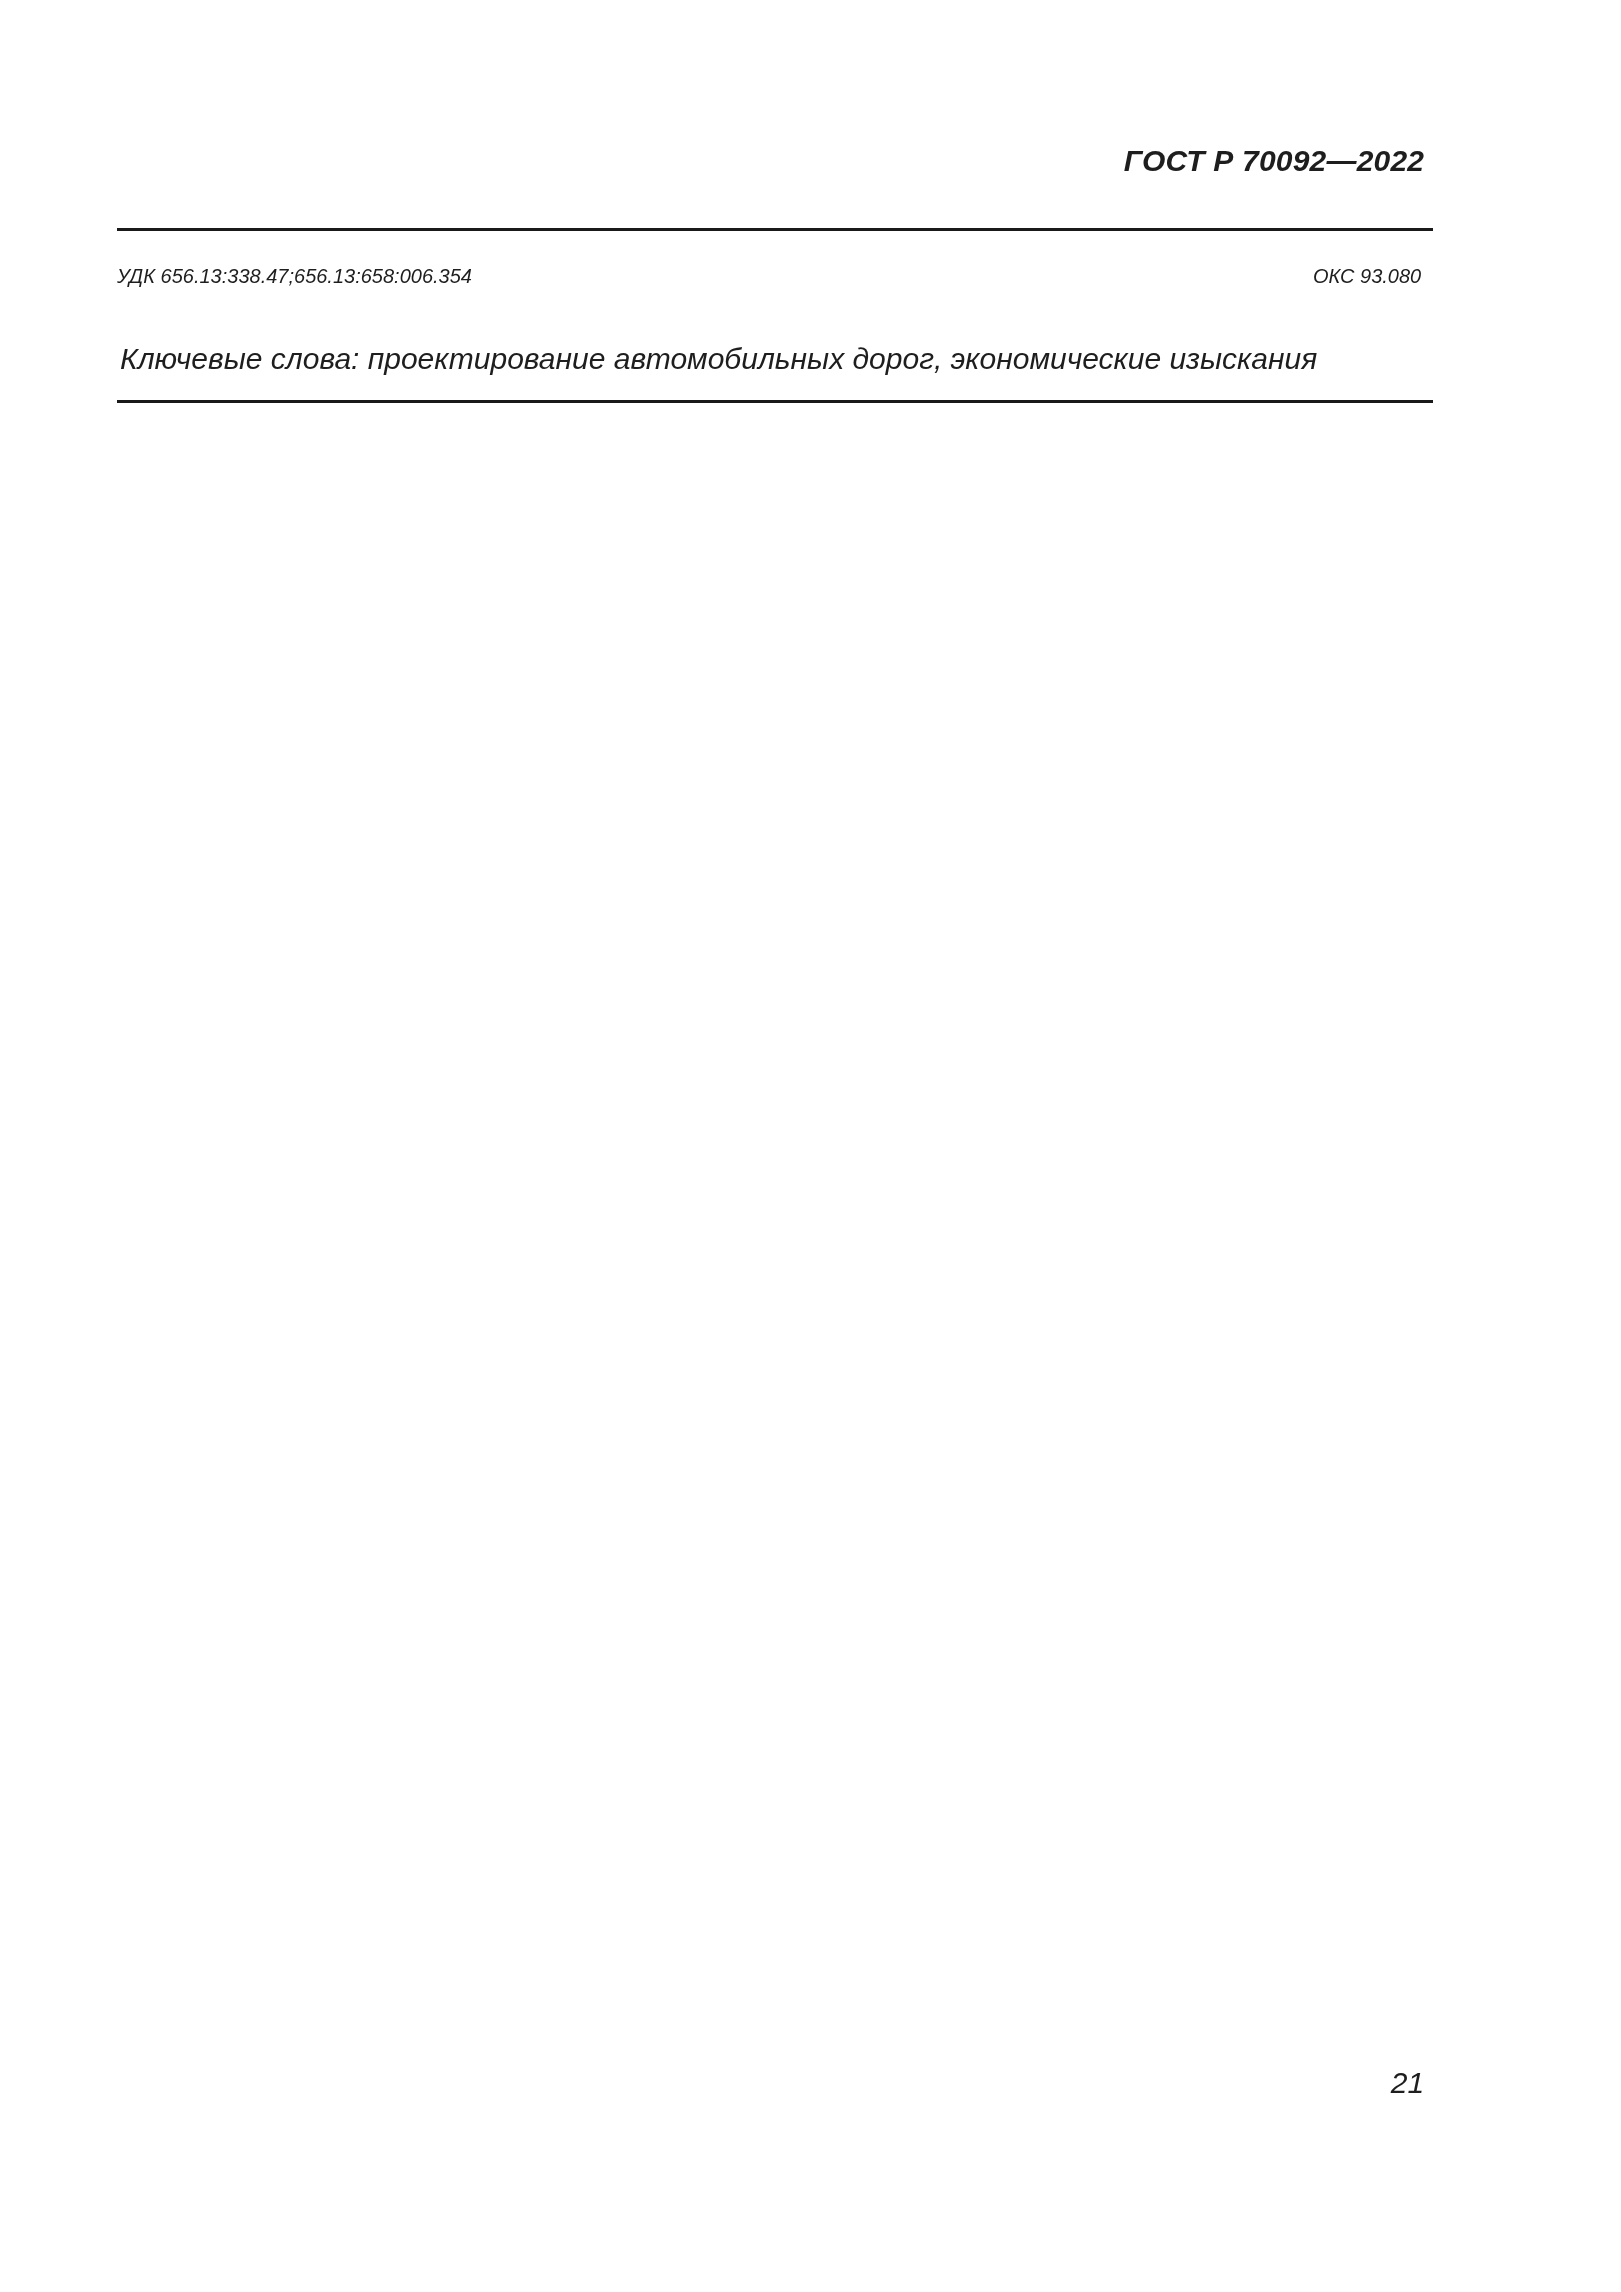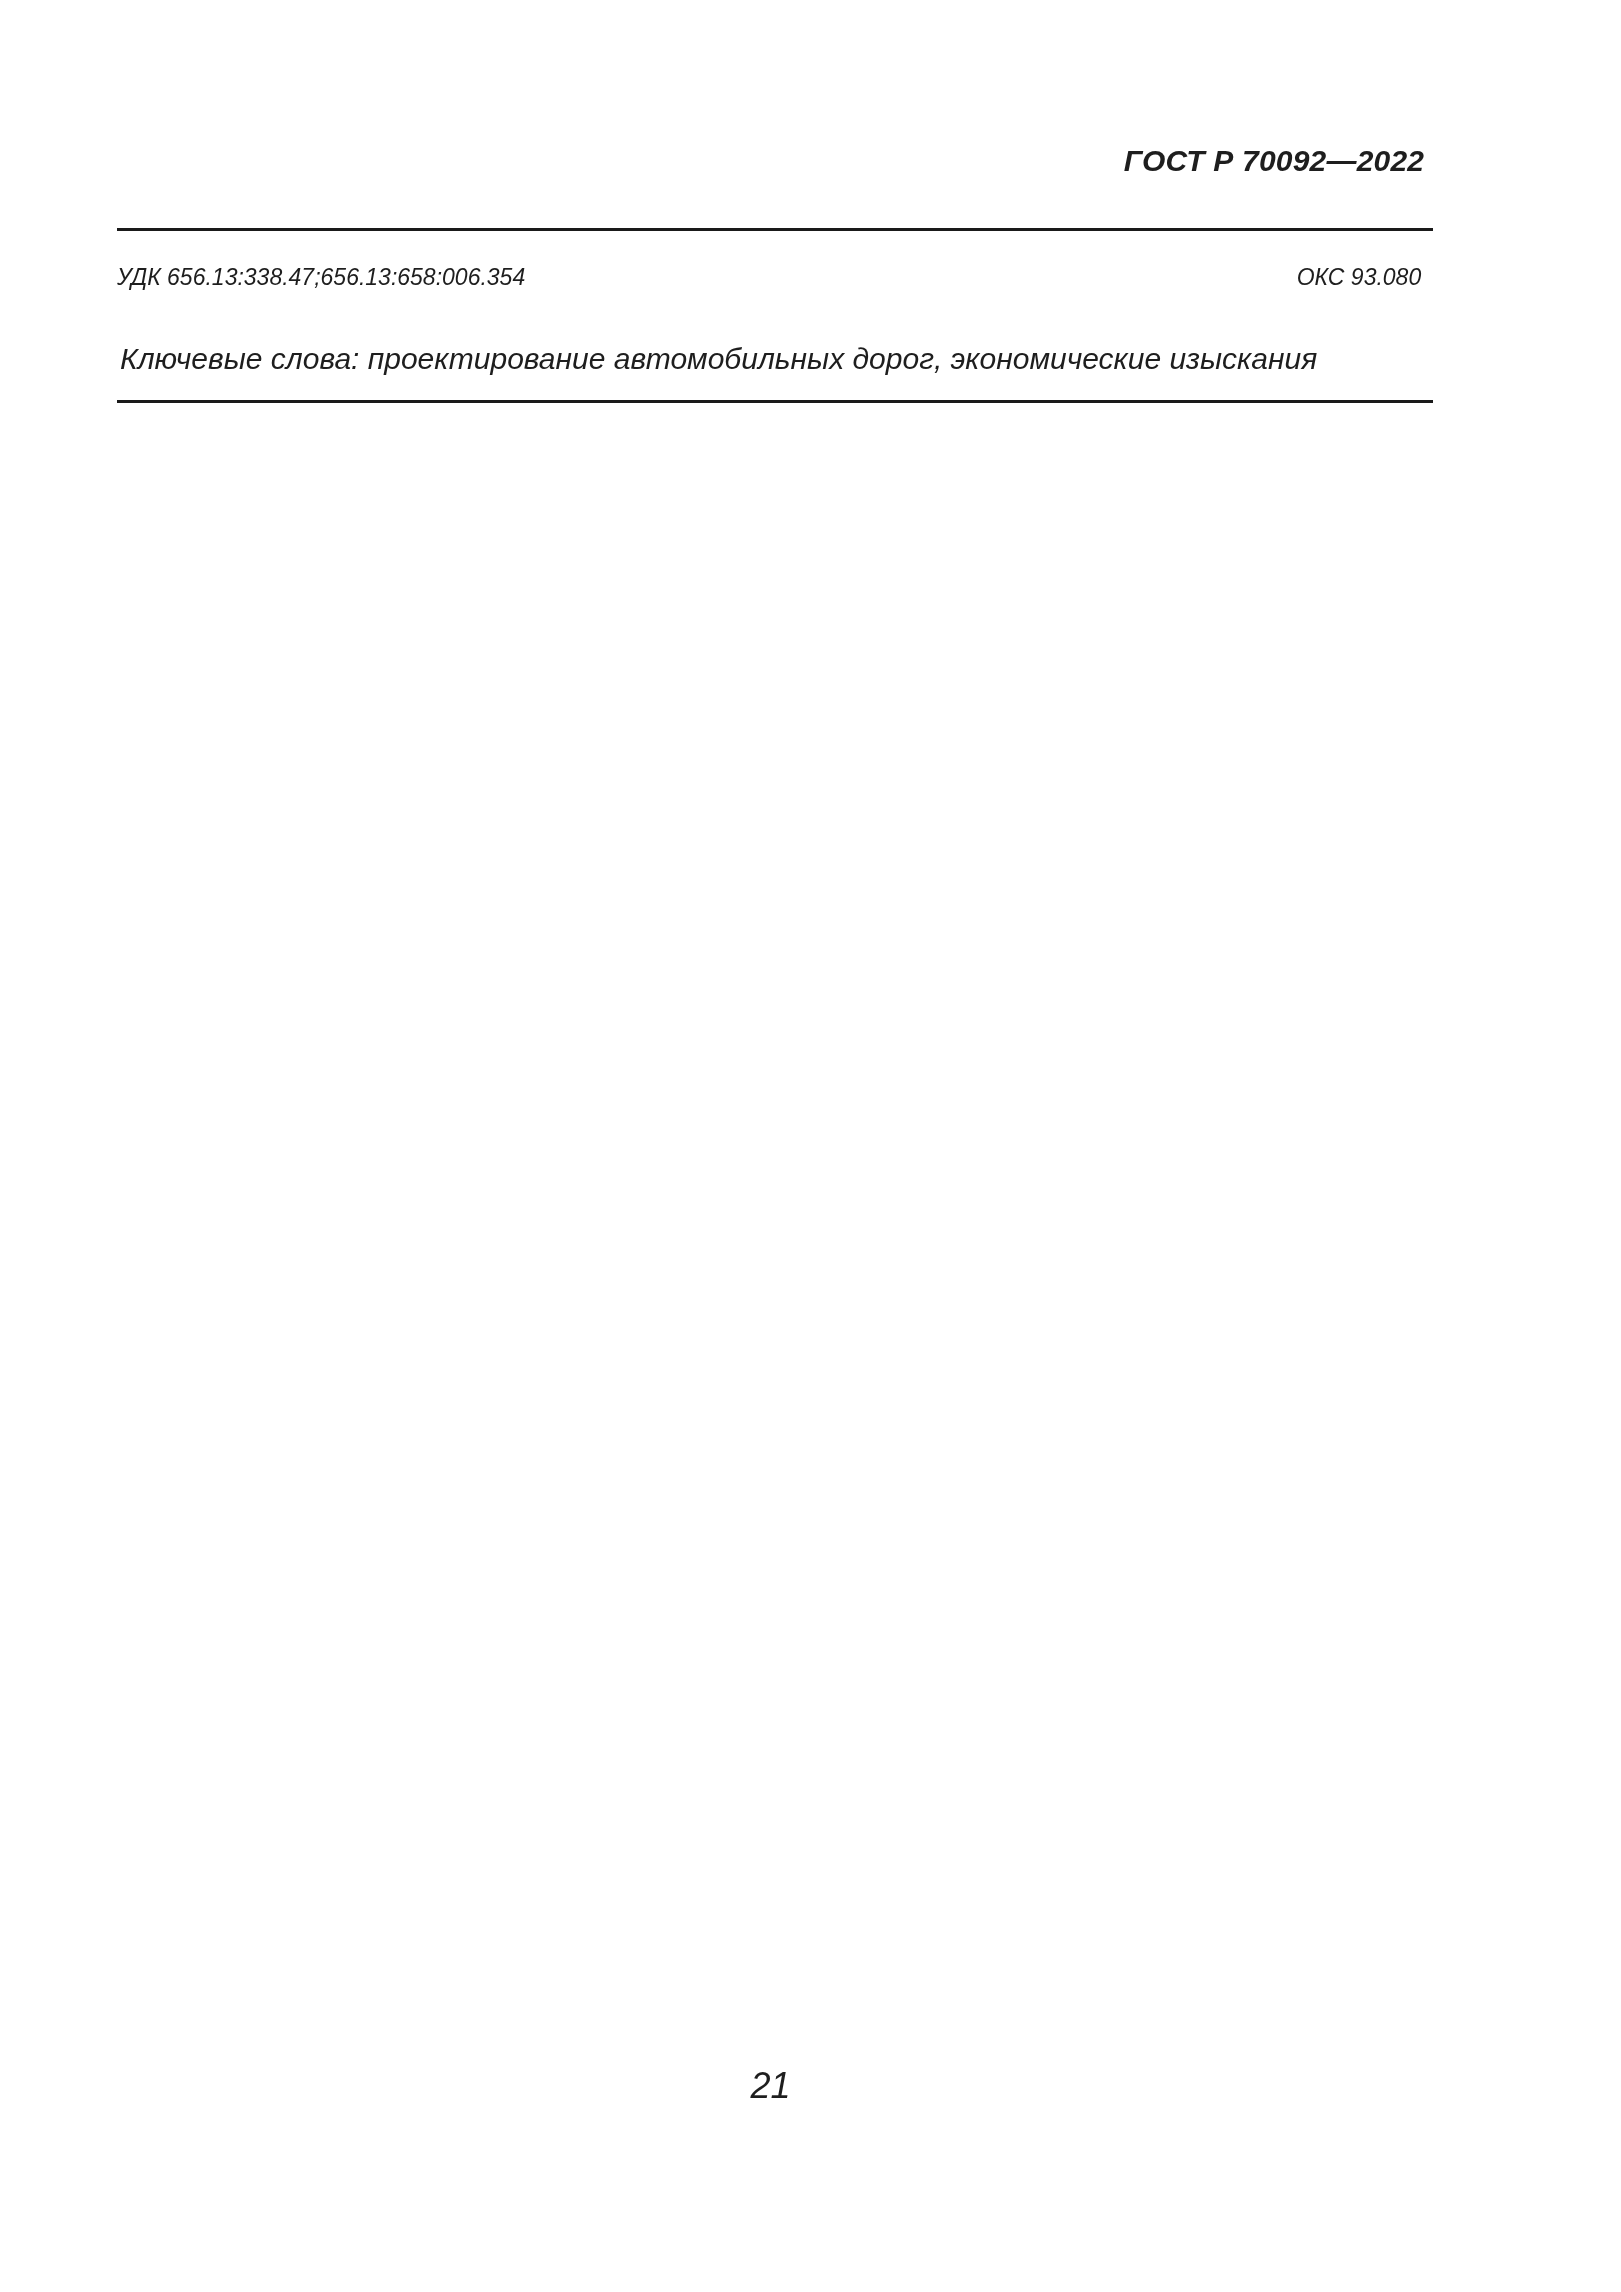--- a/index.html
+++ b/index.html
@@ -45,21 +45,21 @@
   .rule-bottom { top: 400px; }
   .meta-row {
     position: absolute;
     top: 266px;
     left: 117px;
     width: 1316px;
     box-sizing: border-box;
     display: flex;
     justify-content: space-between;
     align-items: center;
-    font-size: 23px;
+    font-size: 20px;
     line-height: 1;
     white-space: nowrap;
     gap: 20px;
   }
   .meta-row .oks {
     padding-right: 11.8px;
   }
   .keywords-line {
     position: absolute;
     top: 339px;
@@ -70,22 +70,22 @@
     line-height: 1.15;
     white-space: nowrap;
   }
   .page-number {
     position: absolute;
     top: 2068px;
     left: 117px;
     width: 1316px;
     box-sizing: border-box;
     padding-right: 8.8px;
-    text-align: center;
-    font-size: 36px;
+    text-align: right;
+    font-size: 30px;
     line-height: 1;
   }
 </style>
 </head>
 <body style="--text-color: #1e1e1e; --rule-color: #1a1a1a; --bg-color: #ffffff;">
 
 <div class="page">
 
   <div class="standard-designation">ГОСТ Р 70092—2022</div>
 

